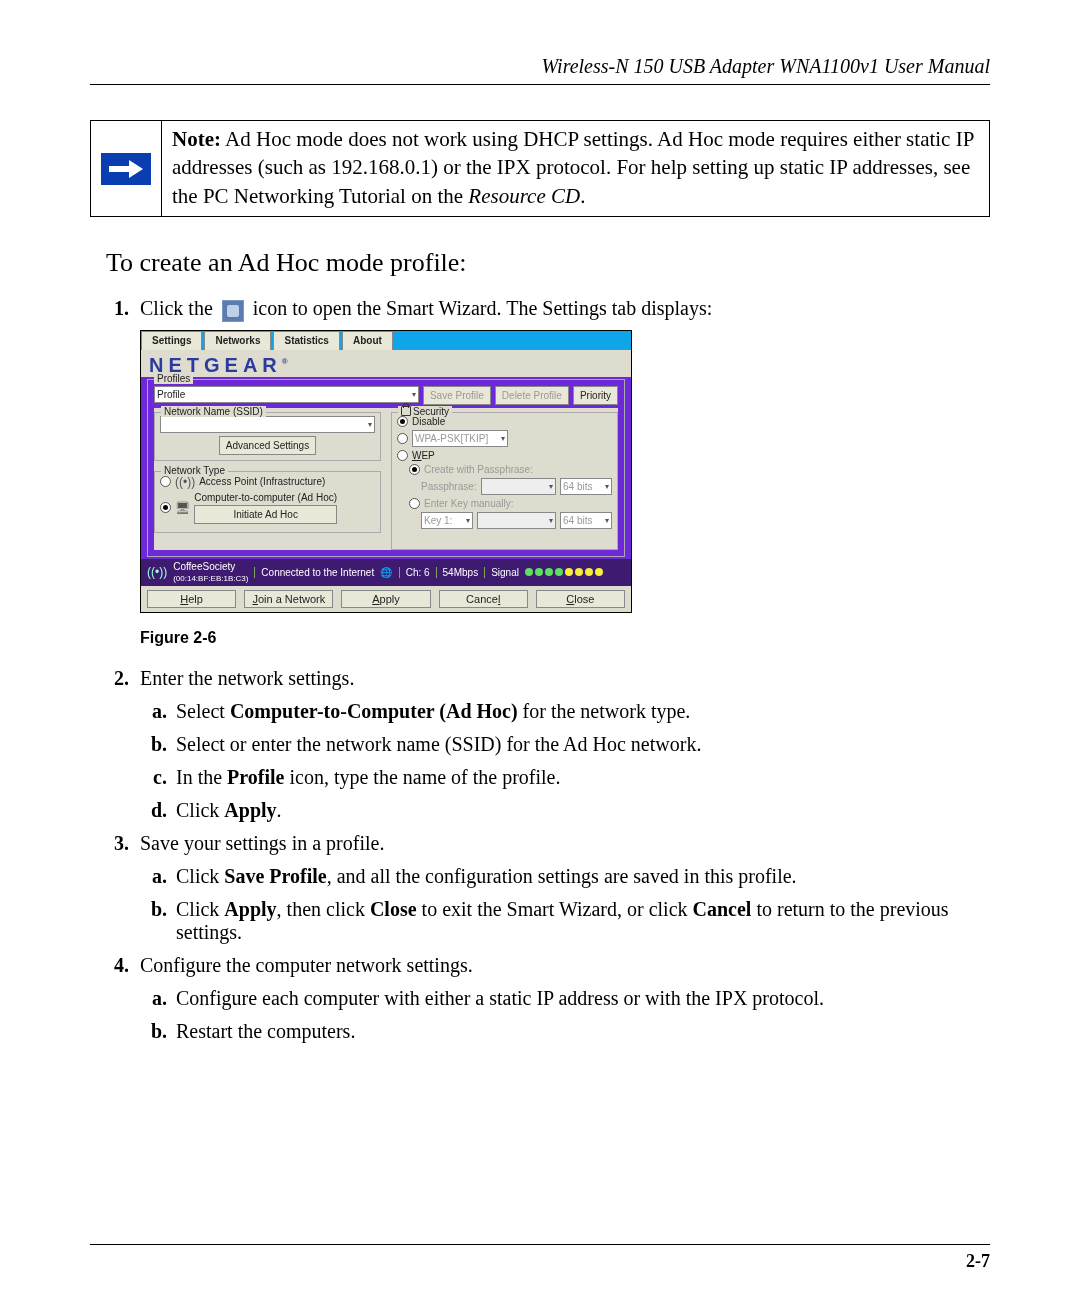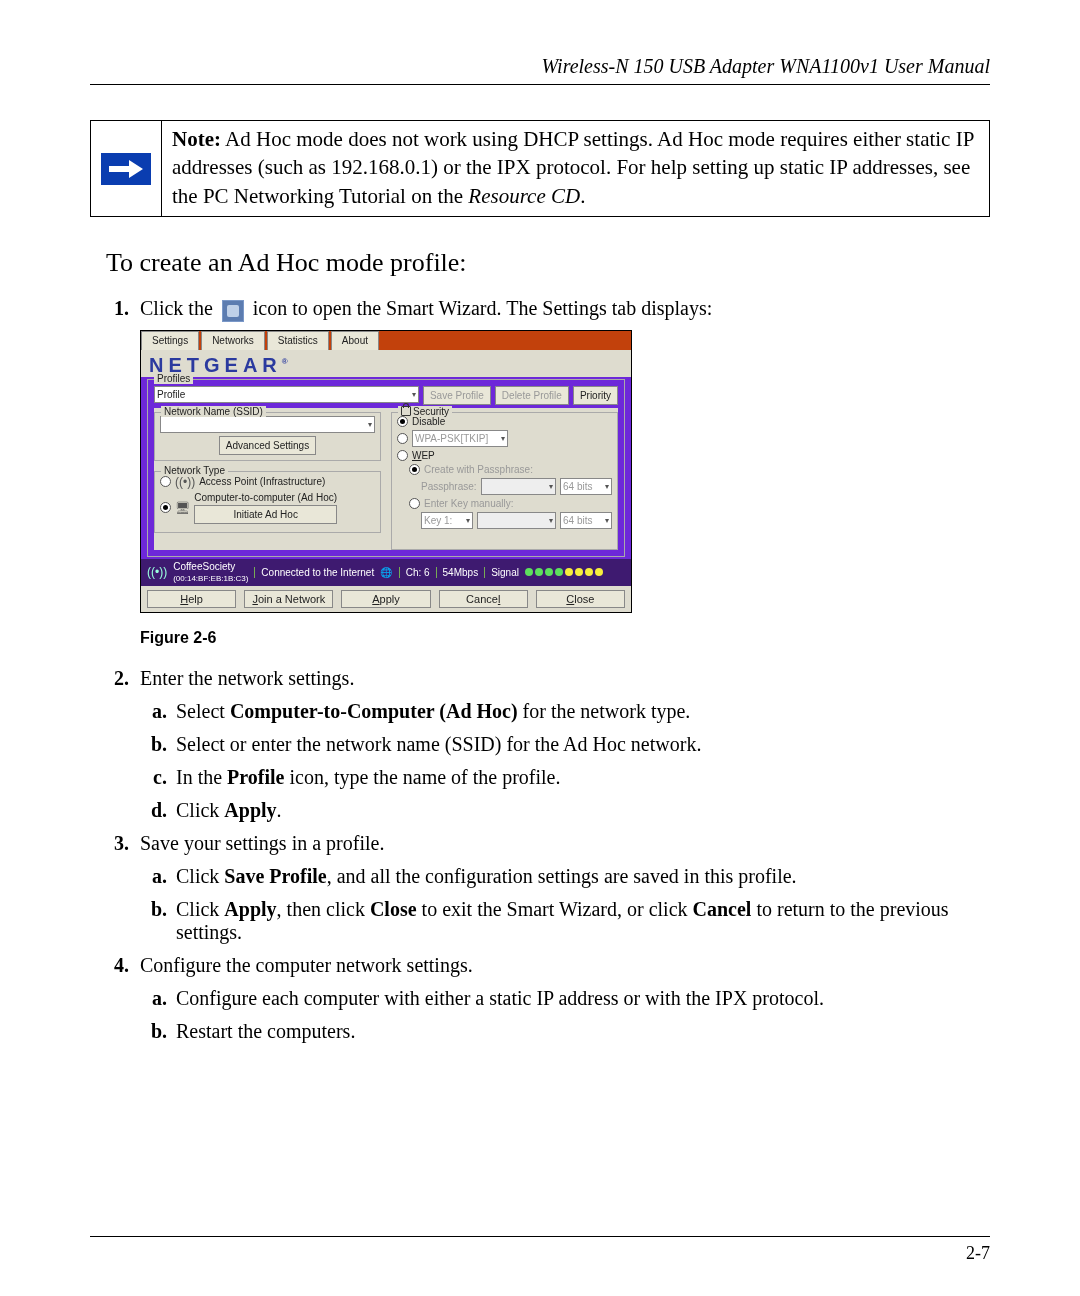--- a/index.html
+++ b/index.html
@@ -115,21 +115,22 @@
     width: 490px;
     border: 1px solid #000;
     background: #e9e7d8;
     font-family: "MS Sans Serif", Tahoma, Arial, sans-serif;
     font-size: 10px;
     color: #222;
     margin: 8px 0 0 0;
   }
   .tabs {
     display: flex;
-    background: #c2410c;
+    background: #0ea5e9;
+    font-weight: bold;
   }
   .tab {
     border: 1px solid #888;
     border-bottom: none;
     padding: 2px 10px;
     margin-right: 2px;
     background: #e9e7d8;
     height: 14px;
     display: flex;
     align-items: center;
@@ -207,23 +208,24 @@
   .btnrow .bbtn{
     border:1px solid #888;background:#e9e7d8;
     flex:1;text-align:center;padding:2px 0;font-size:11px;
   }
   .locklabel{display:flex;align-items:center;gap:2px;}
   .lock-icon{width:8px;height:8px;border:1px solid #333;border-radius:1px;position:relative;}
   .lock-icon::before{content:"";position:absolute;top:-4px;left:1px;width:4px;height:4px;border:1px solid #333;border-bottom:none;border-radius:3px 3px 0 0;}
   .prof-btns{display:flex;gap:4px;margin-top:2px;}
   .footer {
     position: absolute;
-    bottom: 32px;
+    bottom: 24px;
     left: 90px;
     right: 90px;
+    font-weight: bold;
   }
   .footer hr { margin-bottom: 6px; }
   .footer-line {
     display: flex;
     justify-content: space-between;
     font-size: 18px;
   }
   .footer-center {
     font-style: italic;
     font-size: 18px;

